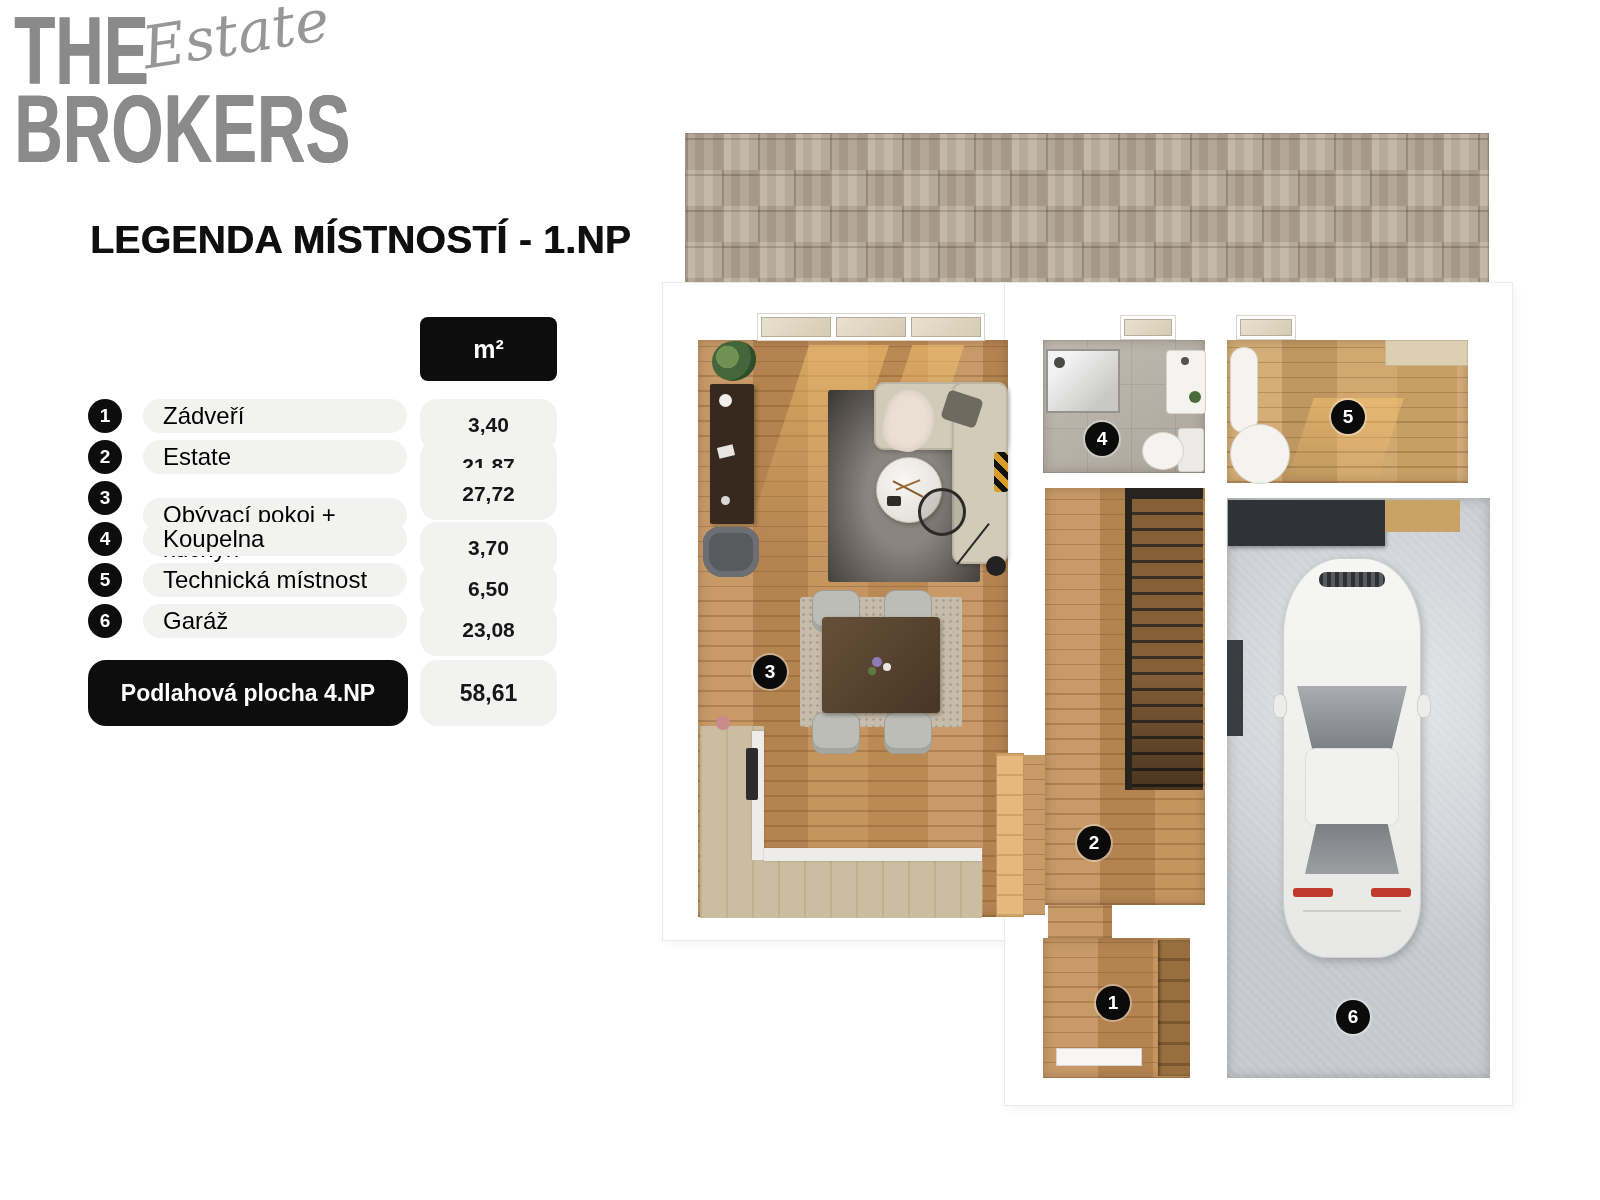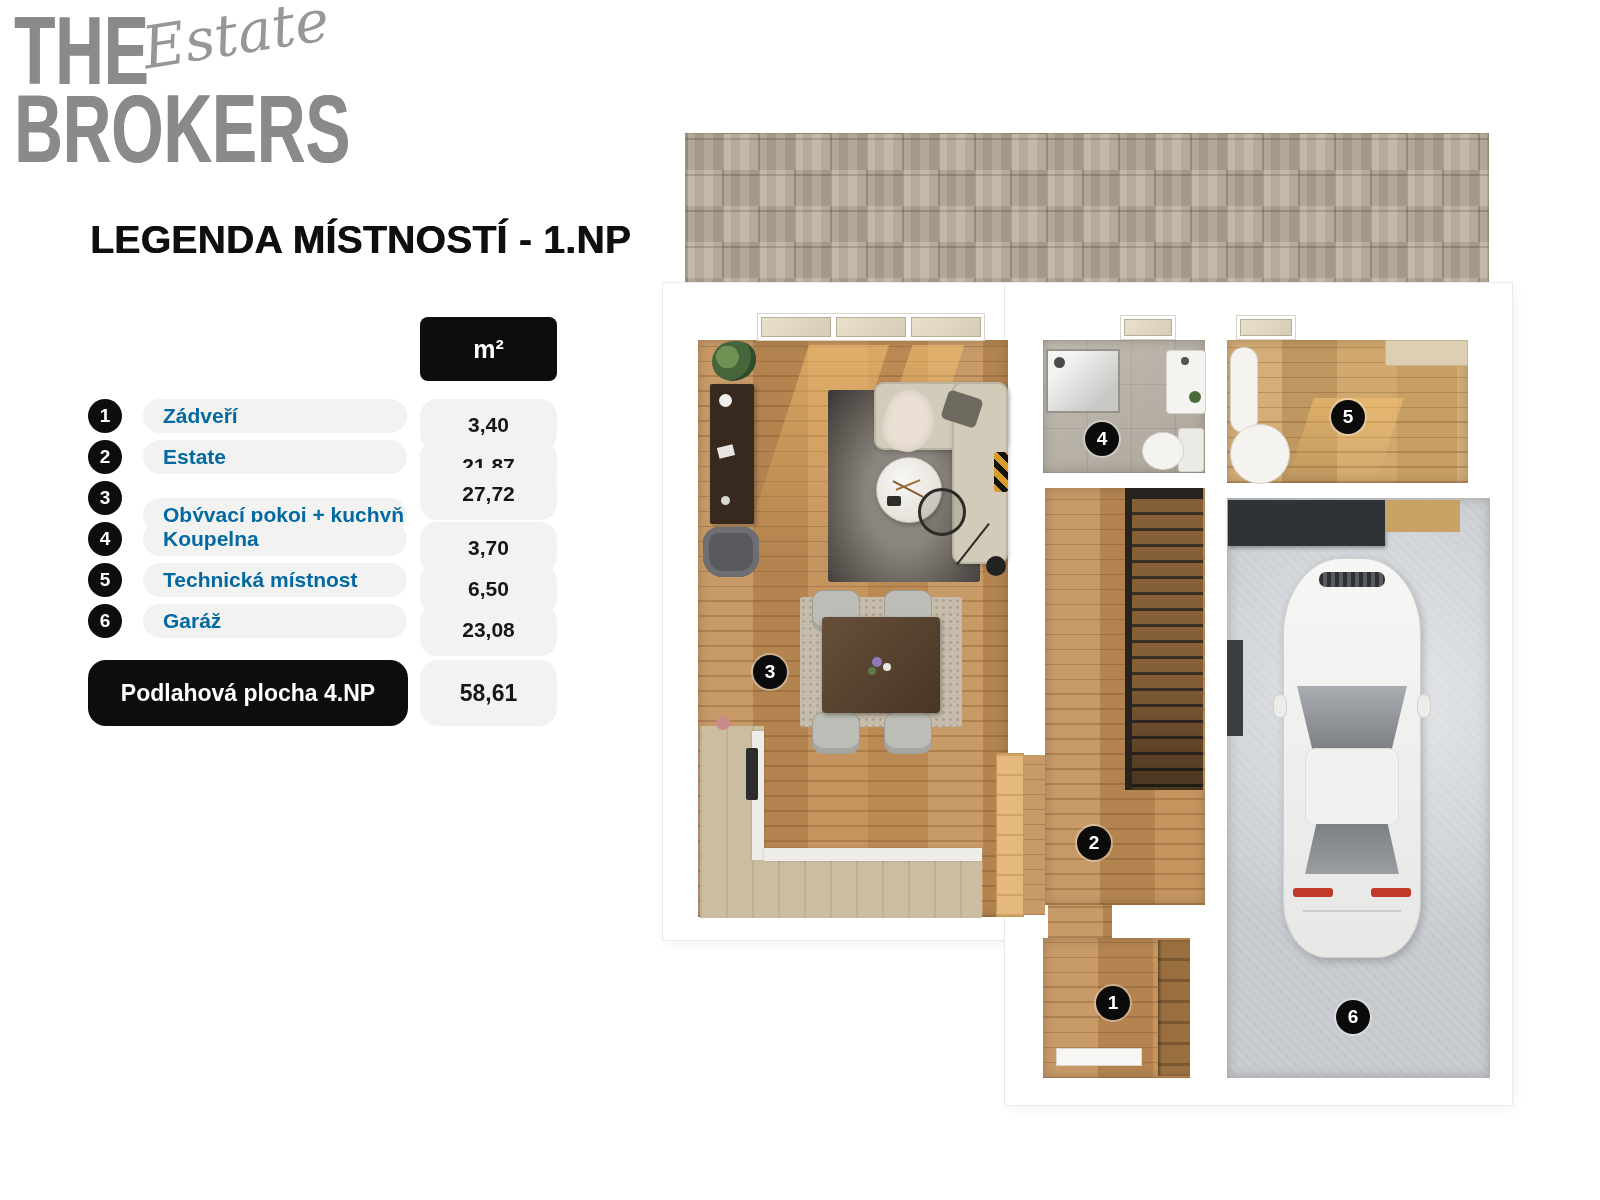--- a/index.html
+++ b/index.html
@@ -17,21 +17,21 @@
   
   .heading{position:absolute;left:90px;top:218px;font-size:39px;font-weight:bold;color:#0f0f0f;
            text-shadow:.7px 0 0 #0f0f0f;letter-spacing:.3px;}
   .unit-pill{position:absolute;left:420px;top:317px;width:137px;height:64px;border-radius:8px;
              background:var(--ink,#0d0d0d);color:#fff;display:flex;align-items:center;justify-content:center;
              font-size:25px;font-weight:bold;}
   .row-badge{position:absolute;left:88px;width:34px;height:34px;border-radius:50%;
              background:var(--ink,#0d0d0d);color:#fff;display:flex;align-items:center;justify-content:center;
              font-size:19px;font-weight:bold;}
   .row-name{position:absolute;left:143px;width:244px;height:34px;border-radius:17px;
-            background:var(--pill_bg,#f2f2f0);color:#0369a1;font-size:21px;font-weight:bold;
+            background:var(--pill_bg,#f2f2f0);color:#000000;font-size:24px;font-weight:normal;
             line-height:34px;padding-left:20px;}
   .row-val{position:absolute;left:420px;width:137px;height:52px;border-radius:17px;
            background:var(--pill_bg,#f2f2f0);color:#161616;font-size:21px;font-weight:bold;
            display:flex;align-items:center;justify-content:center;}
   .total-pill{position:absolute;left:88px;top:660px;width:320px;height:66px;border-radius:18px;
               background:var(--ink,#0d0d0d);color:#fff;font-size:23px;font-weight:bold;
               display:flex;align-items:center;justify-content:center;}
   .total-val{position:absolute;left:420px;top:660px;width:137px;height:66px;border-radius:18px;
              background:var(--pill_bg,#f2f2f0);color:#161616;font-size:23px;font-weight:bold;
              display:flex;align-items:center;justify-content:center;}

